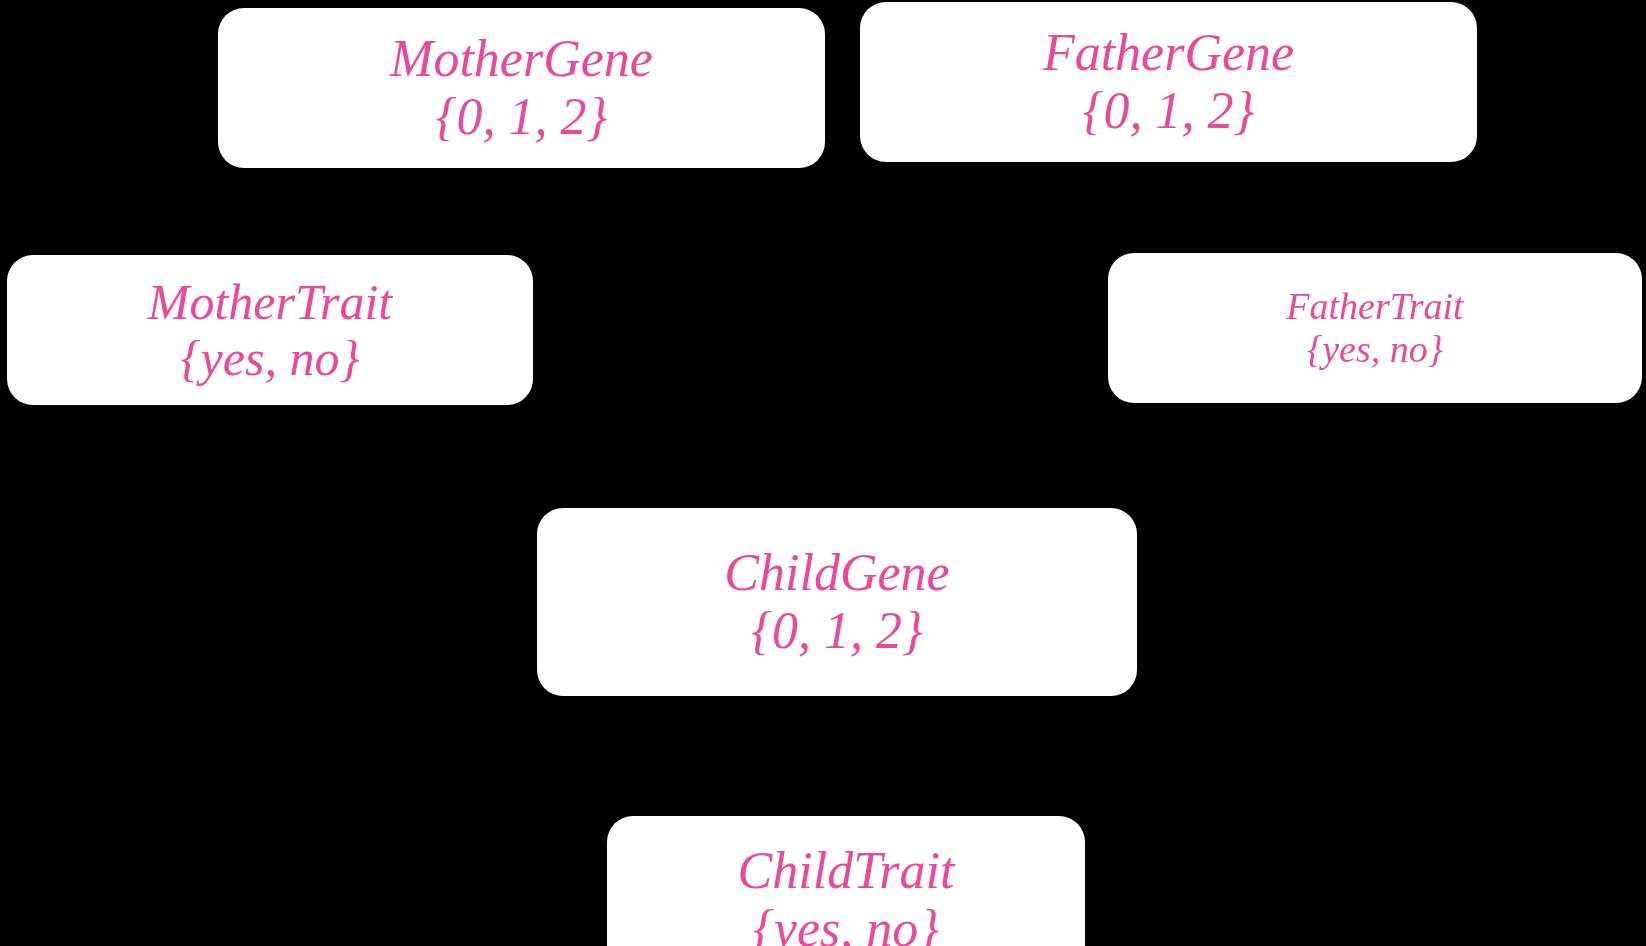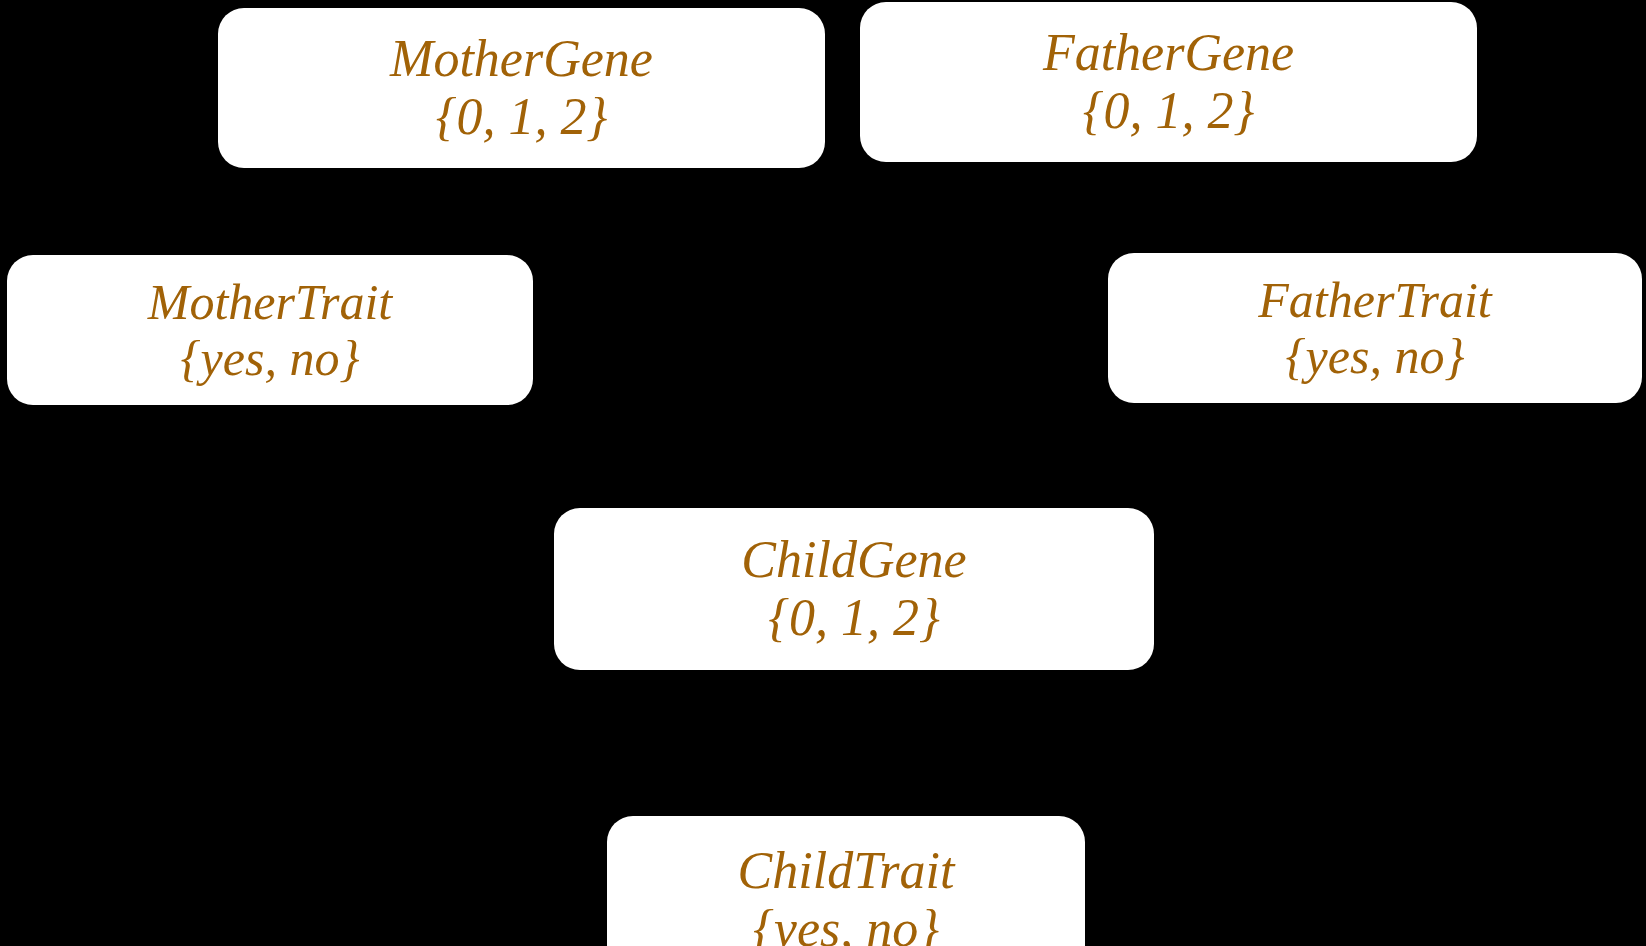--- a/index.html
+++ b/index.html
@@ -17,21 +17,21 @@
   }
   .node {
     position: absolute;
     background: #ffffff;
     border-radius: 26px;
     display: flex;
     flex-direction: column;
     align-items: center;
     justify-content: center;
     box-sizing: border-box;
-    color: #a16207;
+    color: #ec4899;
     font-family: "Liberation Serif", "DejaVu Serif", serif;
     font-style: italic;
     line-height: 1.12;
     text-align: center;
     padding: 0 10px;
   }
   .node .name {
     display: block;
     white-space: nowrap;
   }
@@ -49,26 +49,25 @@
     left: 860px; top: 2px; width: 617px; height: 160px;
     font-size: 52px;
   }
   #node-mother-trait {
     left: 7px; top: 255px; width: 526px; height: 150px;
     font-size: 50px;
     text-align: center;
   }
   #node-father-trait {
     left: 1108px; top: 253px; width: 534px; height: 150px;
-    font-size: 50px;
+    font-size: 38px;
   }
   #node-child-gene {
-    left: 537px; top: 508px; width: 600px; height: 162px;
+    left: 537px; top: 508px; width: 600px; height: 188px;
     font-size: 52px;
-    margin-left: 17px;
   }
   #node-child-trait {
     left: 607px; top: 772px; width: 478px; height: 168px;
     font-size: 52px;
     margin-top: 44px;
   }
 </style>
 </head>
 <body>
 

